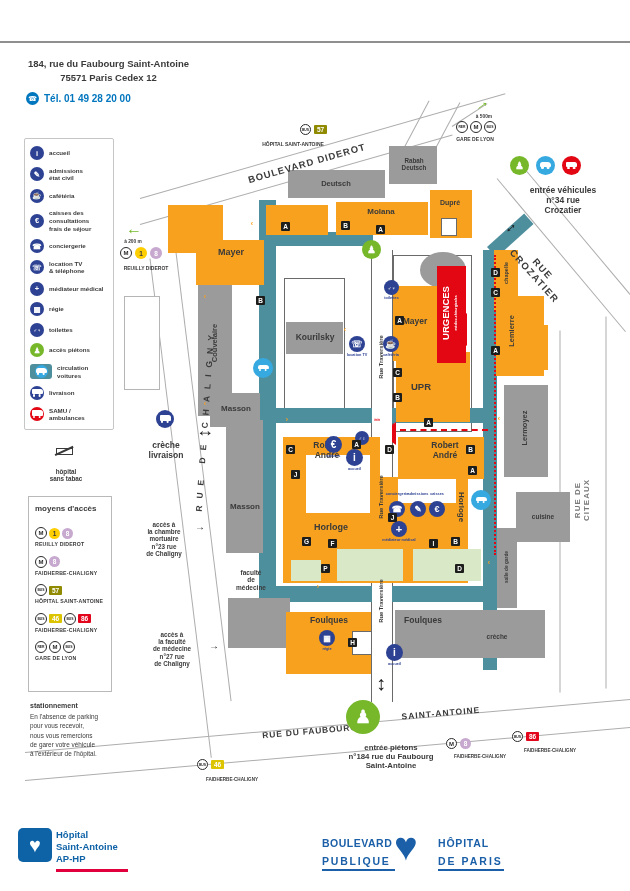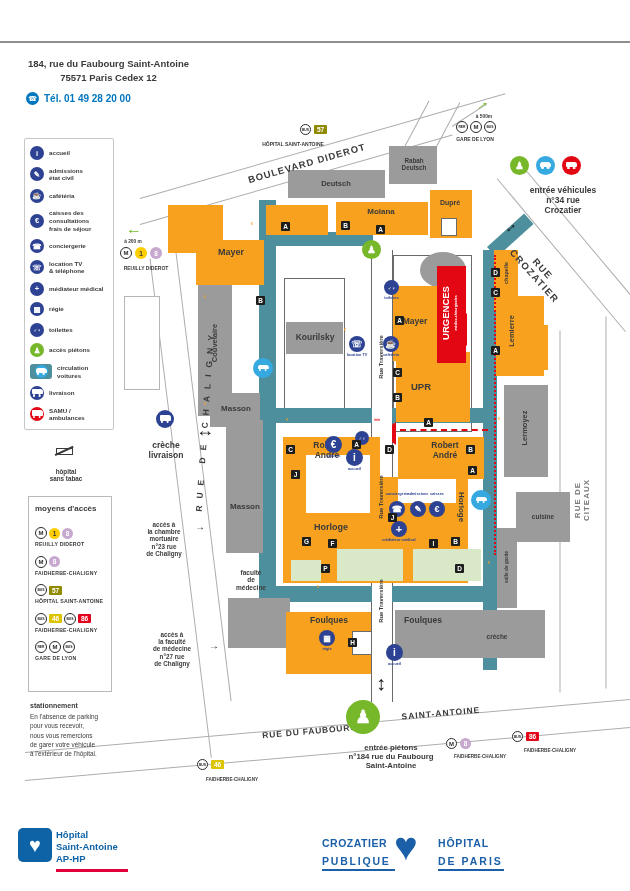--- a/index.html
+++ b/index.html
@@ -444,20 +444,20 @@
   </div>
 
   <div id="logo-square">
     <span>♥</span>
   </div>
   <div class="hosp-line" style="top:829px">Hôpital</div>
   <div class="hosp-line" style="top:841px">Saint-Antoine</div>
   <div class="hosp-line" style="top:853px">AP-HP</div>
   <div id="hosp-rule"></div>
 
-  <div class="aphp" style="left:322px;top:837px;letter-spacing:0.5px">CROZATIER</div>
+  <div class="aphp" style="left:322px;top:837px;letter-spacing:0.5px">BOULEVARD</div>
   <div class="aphp" style="left:322px;top:855px;letter-spacing:1.8px">PUBLIQUE</div>
   <div class="aphp-rule" style="left:322px;top:869px;width:73px"></div>
   <div id="aphp-heart">♥</div>
   <div class="aphp" style="left:438px;top:837px;letter-spacing:0.8px">HÔPITAL</div>
   <div class="aphp" style="left:438px;top:855px;letter-spacing:2px">DE PARIS</div>
   <div class="aphp-rule" style="left:438px;top:869px;width:66px"></div>
 </div>
 
 </body></html>

